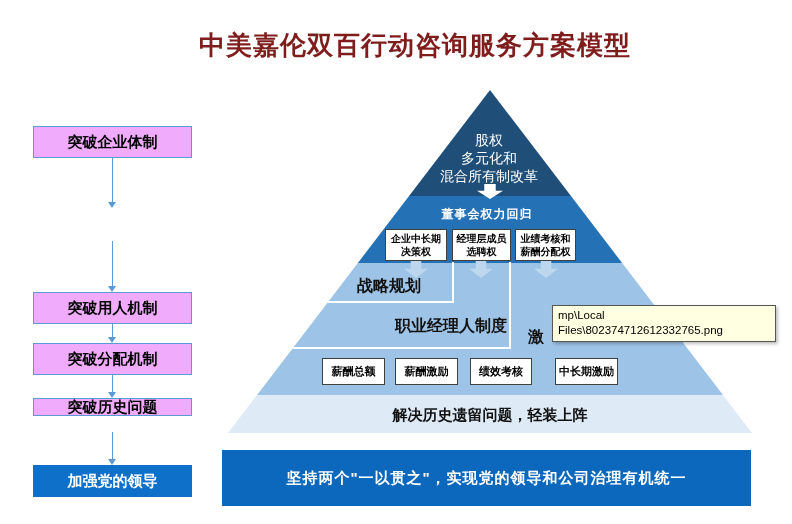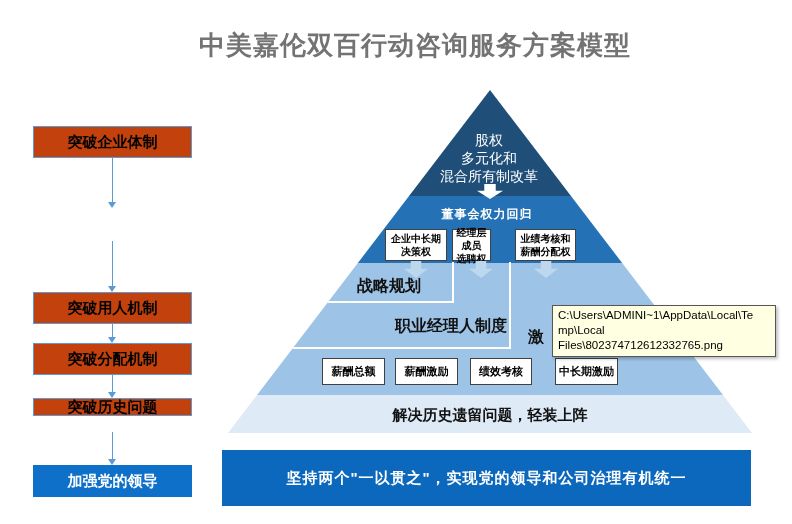--- a/index.html
+++ b/index.html
@@ -2,24 +2,24 @@
 <html><head>
 <meta charset="utf-8">
 <style>
   * { margin:0; padding:0; box-sizing:border-box; }
   html,body { background:#fff; }
   body { font-family:"Liberation Sans","DejaVu Sans",sans-serif; }
   .canvas { position:relative; width:792px; height:524px; background:#fff; overflow:hidden; }
 
   
   .title { position:absolute; left:38px; top:28px; width:754px; text-align:center;
-           font-size:26px; font-weight:bold; color:#737373; letter-spacing:1px; }
+           font-size:26px; font-weight:bold; color:#7f1d1d; letter-spacing:1px; }
 
   
-  .flow-box { position:absolute; left:33px; width:159px; height:32px; background:#c2410c;
+  .flow-box { position:absolute; left:33px; width:159px; height:32px; background:#f0abfc;
               border:1px solid #5B9BD5; display:flex; align-items:center; justify-content:center;
               font-size:15px; font-weight:bold; color:#000; }
   .flow-box.highlight { background:#0E70C8; border-color:#0E70C8; color:#fff; }
   .conn { position:absolute; left:112px; width:1px; background:#5B9BD5; }
   .conn-head { position:absolute; left:108px; width:0; height:0;
                border-left:4px solid transparent; border-right:4px solid transparent;
                border-top:6px solid #5B9BD5; }
 
   
   .pyramid { position:absolute; left:228px; top:90px; width:524px; height:343px;
@@ -105,21 +105,21 @@
     <div>多元化和</div>
     <div>混合所有制改革</div>
   </div>
   <div class="block-arrow arrow-white"></div>
 
   <div class="l2-title">董事会权力回归</div>
   <div class="l2-box" style="left:385px;width:62px">
     <span>企业中长期</span>
     <span>决策权</span>
   </div>
-  <div class="l2-box" style="left:452px;width:39px">
+  <div class="l2-box" style="left:452px;width:59px">
     <span>经理层成员</span>
     <span>选聘权</span>
   </div>
   <div class="l2-box" style="left:515px;width:61px">
     <span>业绩考核和</span>
     <span>薪酬分配权</span>
   </div>
   <div class="block-arrow arrow-lt" style="left:404px"></div>
   <div class="block-arrow arrow-lt" style="left:469px"></div>
   <div class="block-arrow arrow-lt" style="left:534px"></div>
@@ -133,18 +133,17 @@
   <div class="l3-box" style="left:470px;width:62px">绩效考核</div>
   <div class="l3-box" style="left:555px;width:63px">中长期激励</div>
 
   <div class="l4-label">解决历史遗留问题，轻装上阵</div>
 
   <div class="bottom-bar">
     <span>坚持两个"一以贯之"，实现党的领导和公司治理有机统一</span>
   </div>
 
   <div class="tooltip">
-    <div>C:\Users\ADMINI~1\AppData\Local\Te</div>
     <div>mp\Local</div>
     <div>Files\802374712612332765.png</div>
   </div>
 
 </div>
 
 </body></html>

